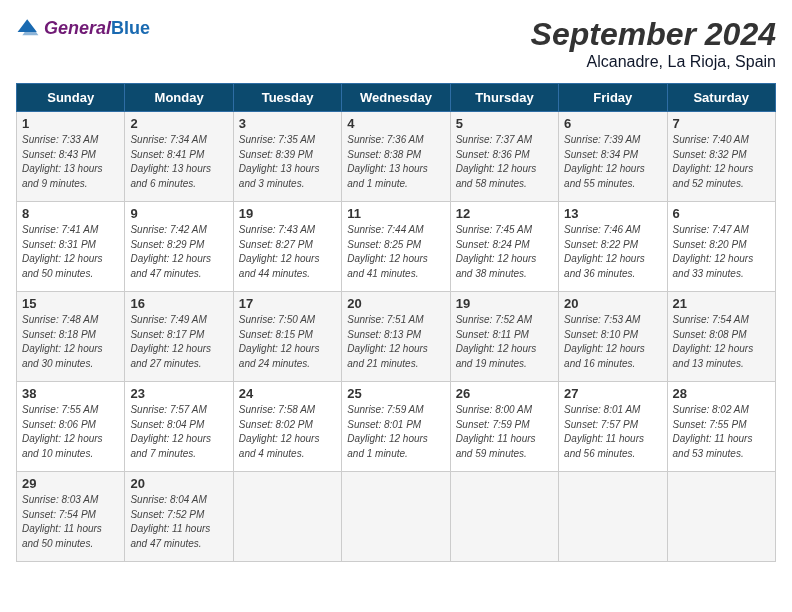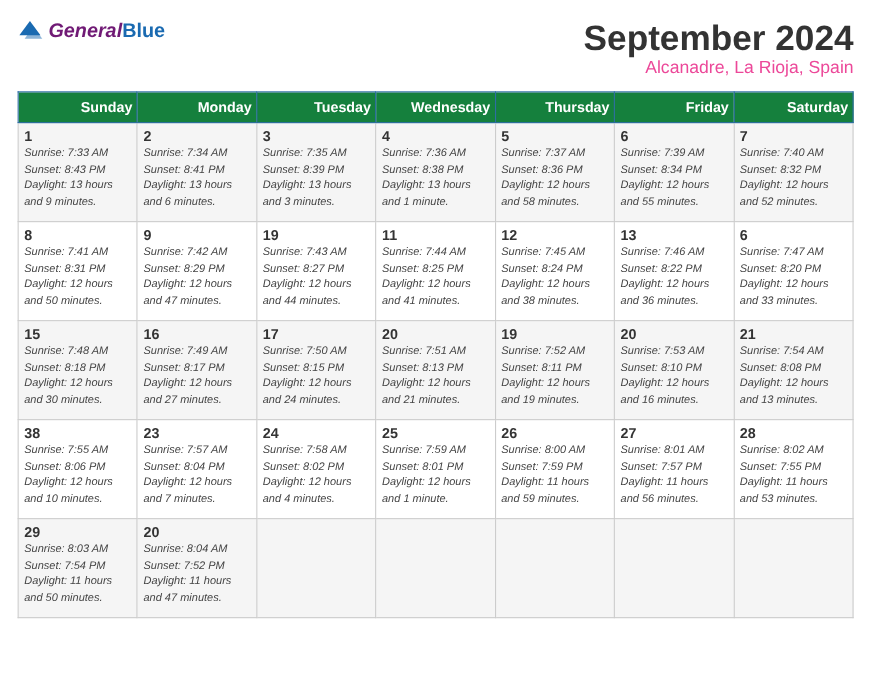--- a/index.html
+++ b/index.html
@@ -25,37 +25,38 @@
       width: 24px;
       height: 24px;
     }
     .title-block {
       text-align: right;
     }
     .month-title {
       font-size: 32px;
       font-weight: bold;
       color: #333;
+      font-style: italic;
     }
     .location-title {
       font-size: 16px;
-      color: #ec4899;
+      color: #0f172a;
     }
     table {
       width: 100%;
       border-collapse: collapse;
       table-layout: fixed;
     }
     thead th {
-      background-color: #15803d;
+      background-color: #0c4a6e;
       color: #fff;
       font-size: 13px;
       font-weight: bold;
       padding: 6px 4px;
-      text-align: right;
+      text-align: center;
       border: 1px solid #2e6da4;
     }
     tbody td {
       vertical-align: top;
       border: 1px solid #ccc;
       padding: 4px 5px;
       font-size: 10.5px;
       color: #333;
       height: 90px;
       background: #fff;

